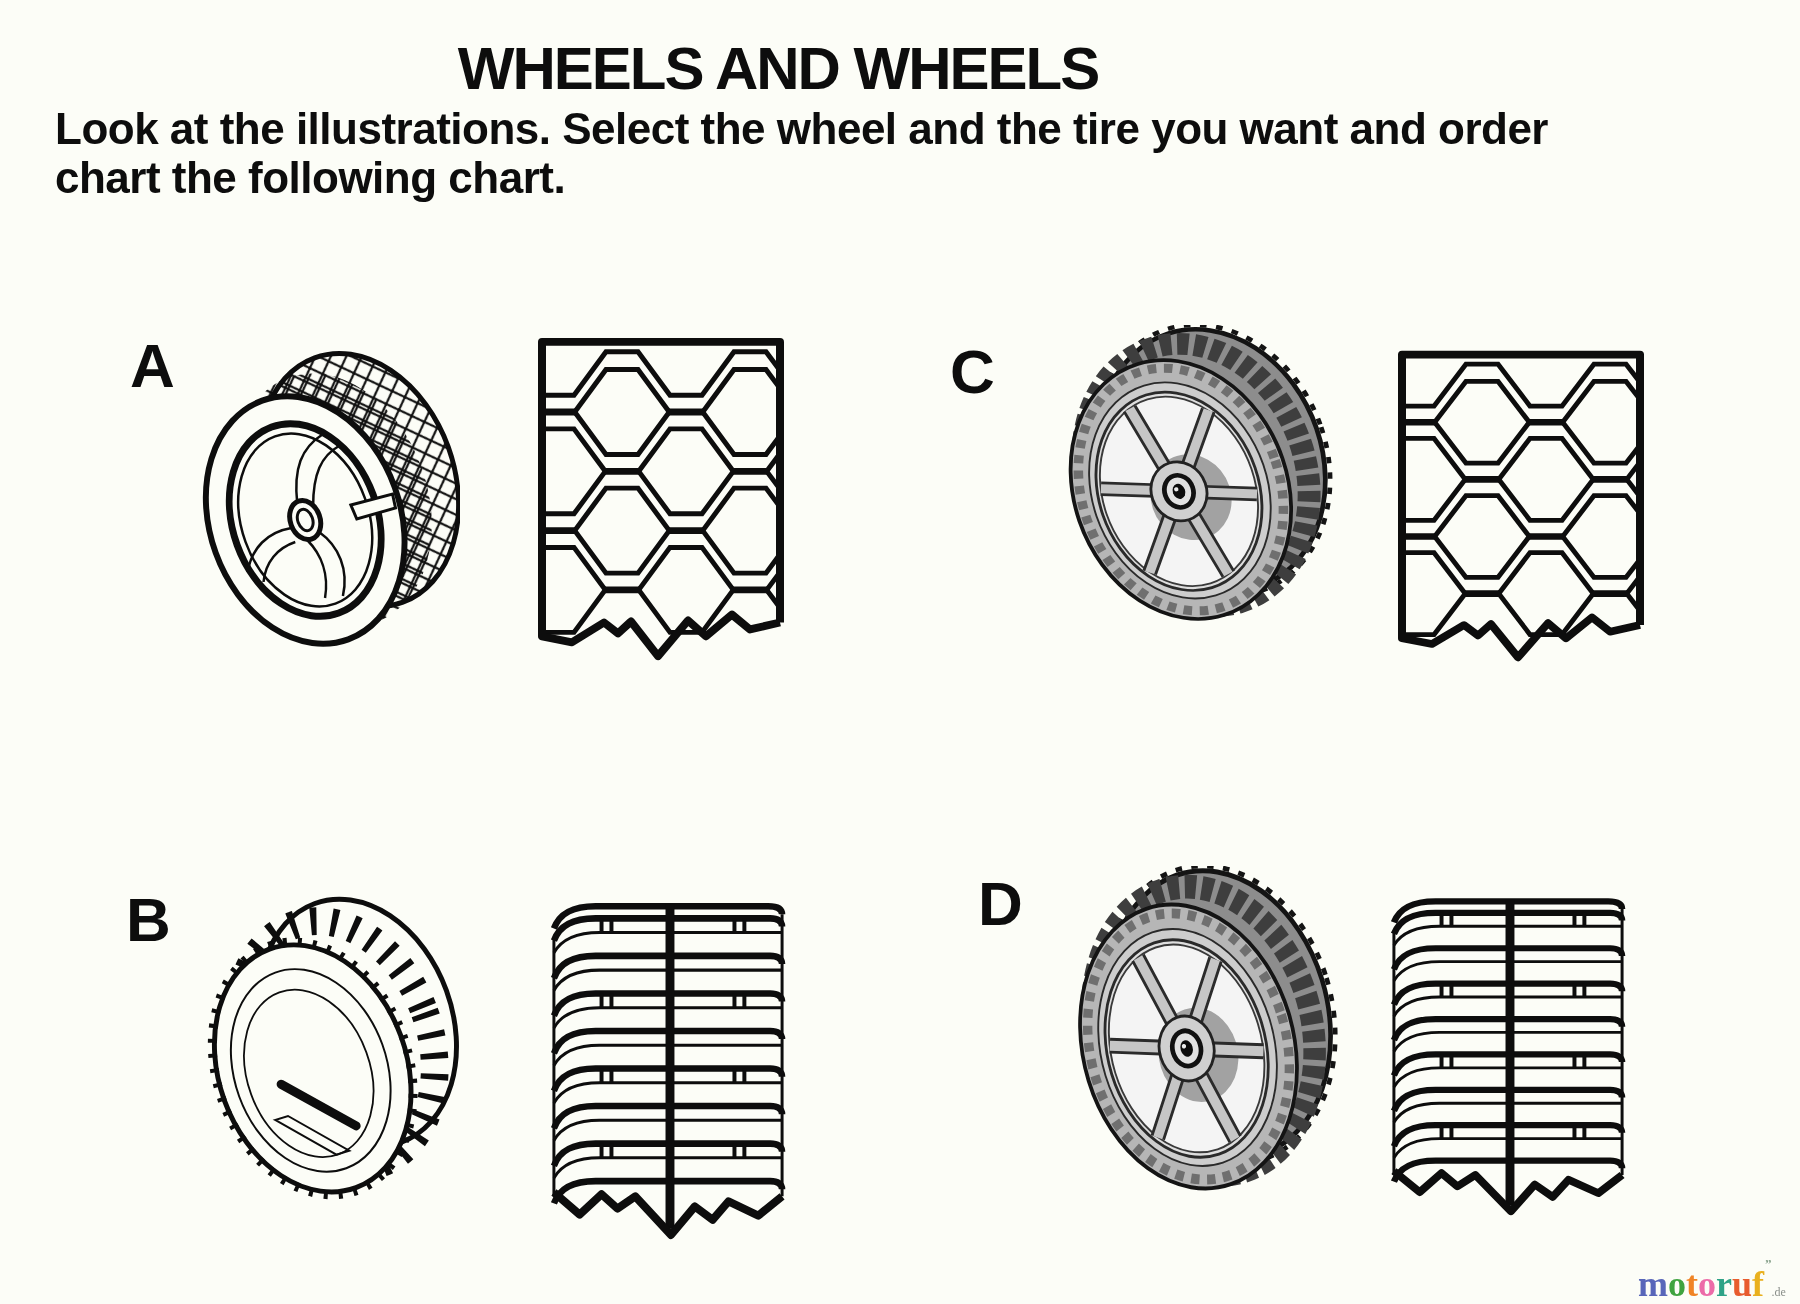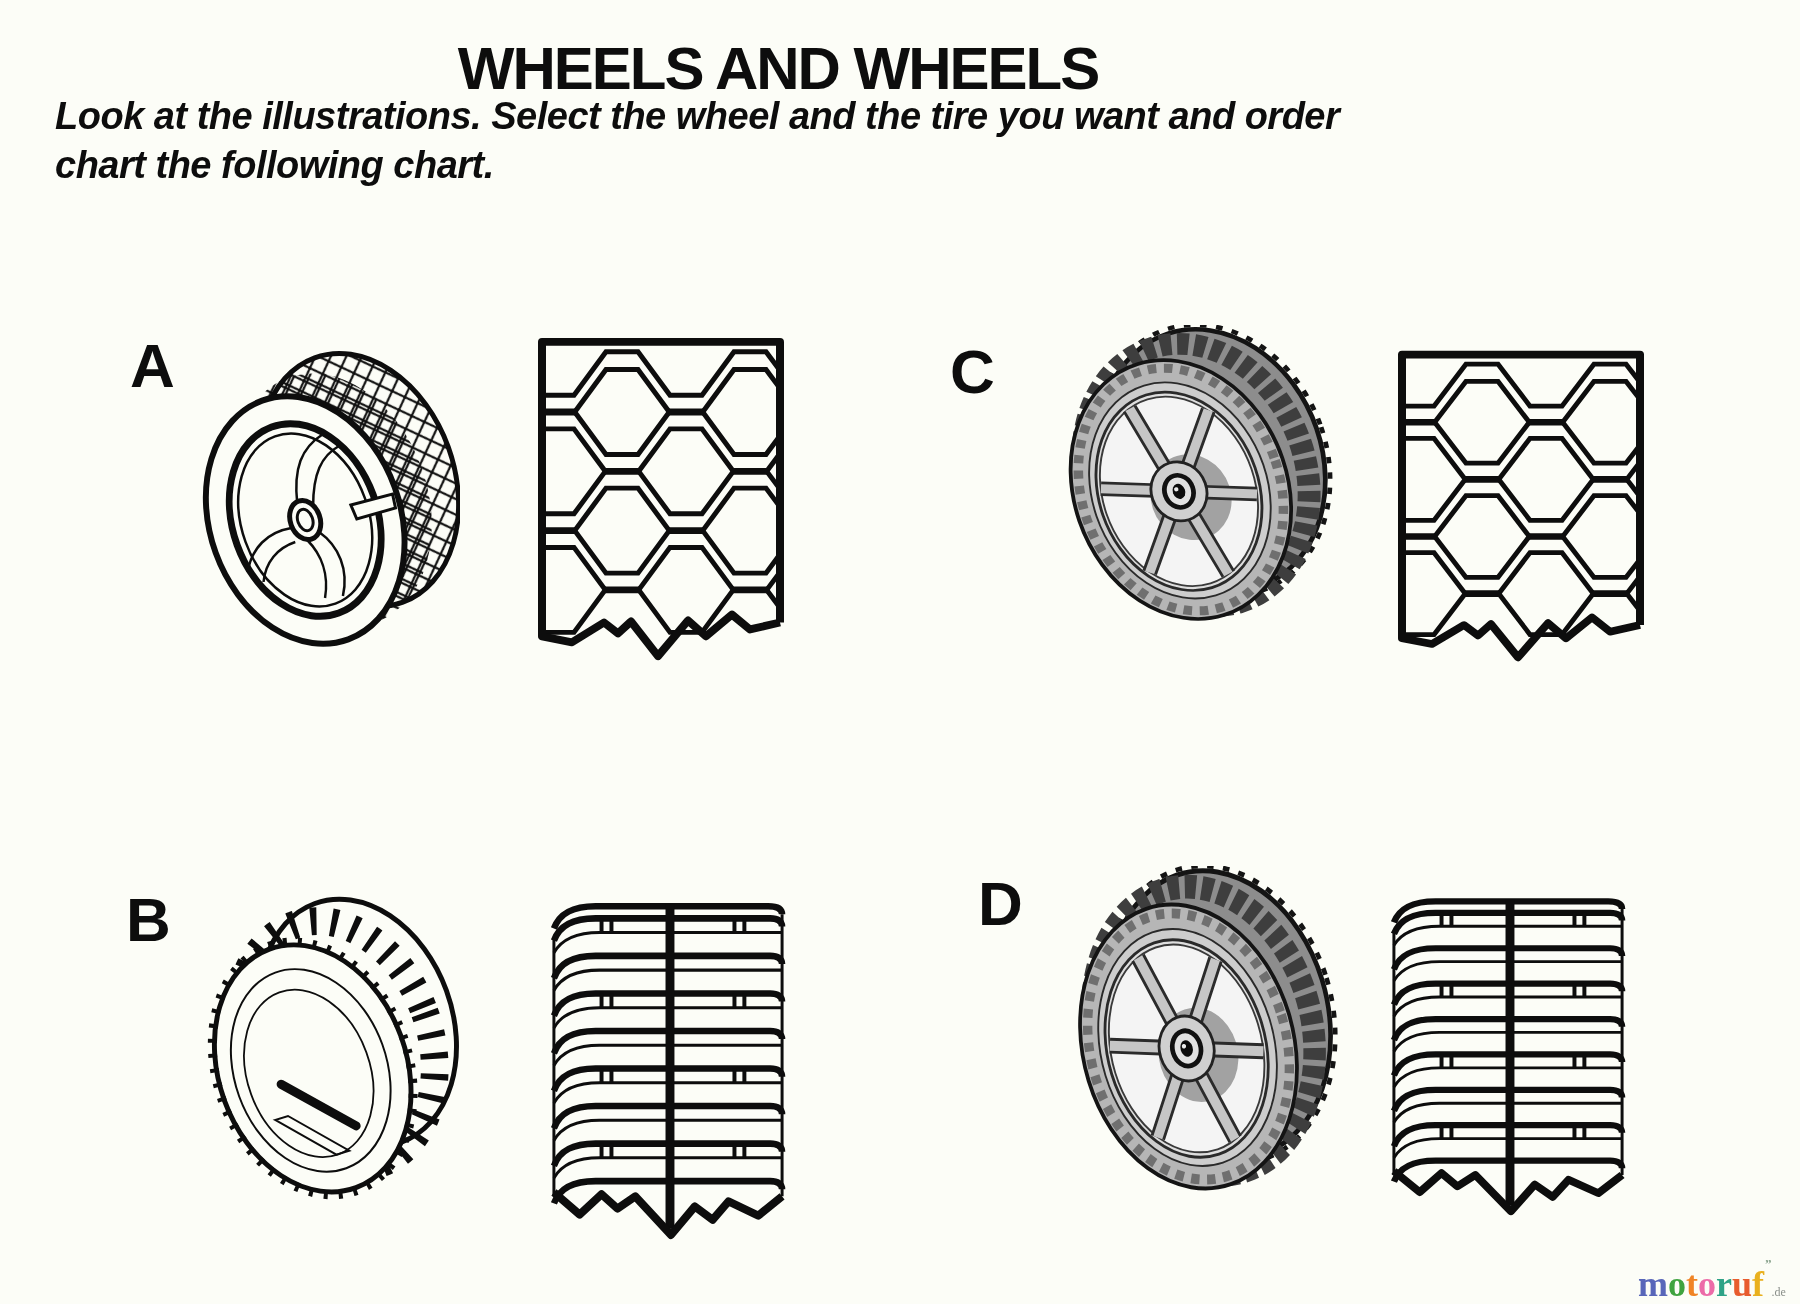--- a/index.html
+++ b/index.html
@@ -7,22 +7,22 @@
     width:1800px;height:1304px;position:relative;overflow:hidden;
     background:#fcfdf7;color:#0d0d0d;
     font-family:"Liberation Sans", sans-serif;
   }
   .abs{position:absolute;}
   .page-title{
     left:0;top:34px;width:1556px;text-align:center;
     font-size:60px;font-weight:bold;letter-spacing:-2px;
   }
   .instructions{
-    left:55px;top:92px;width:1520px;
-    font-size:38px;font-weight:bold;letter-spacing:-0.5px;line-height:49px;font-style:italic;
+    left:55px;top:104px;width:1520px;
+    font-size:44px;font-weight:bold;letter-spacing:-0.5px;line-height:49px;
   }
   .fig-label{
     font-size:62px;font-weight:bold;letter-spacing:-1px;
   }
   .logo{
     left:1638px;top:1256px;height:48px;
     font-family:"Liberation Serif", serif;font-weight:bold;font-size:36px;
     white-space:nowrap;
   }
   .logo .lt{display:inline-block;}

